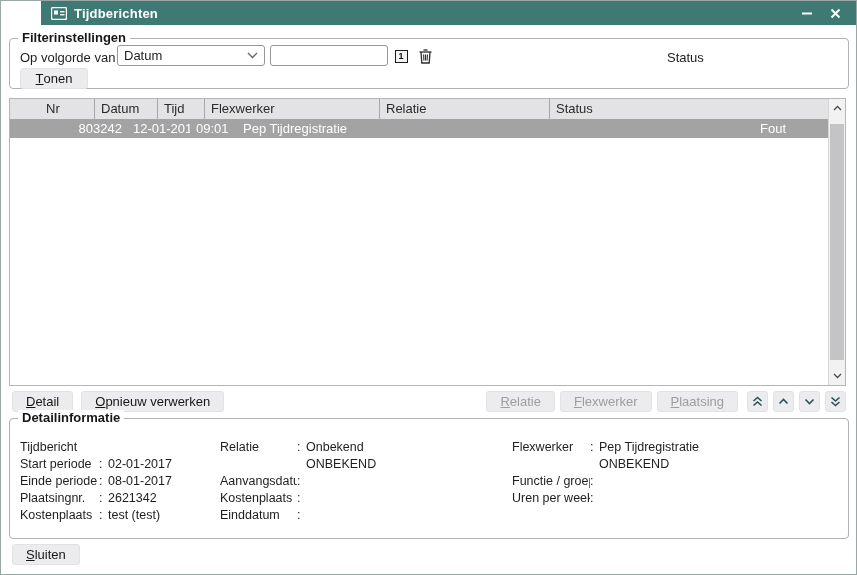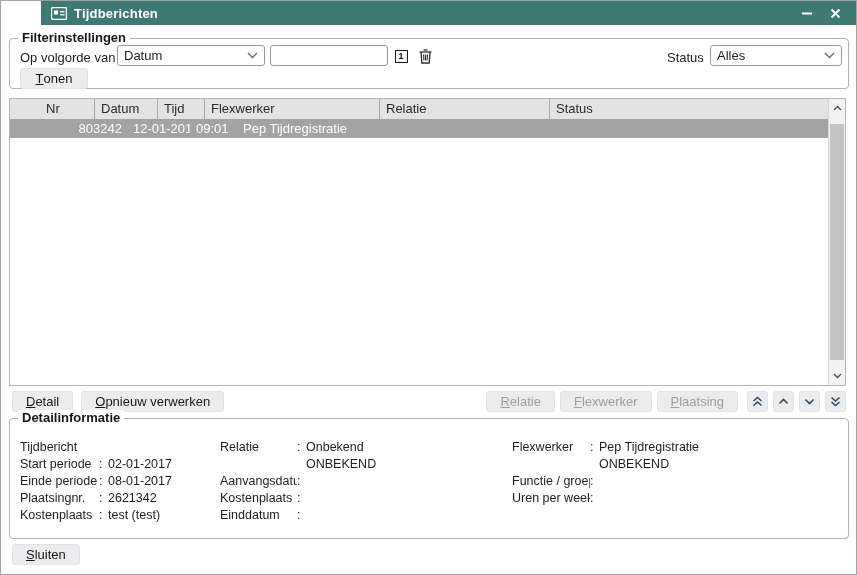--- a/index.html
+++ b/index.html
@@ -153,26 +153,20 @@
         <line x1="4.5" y1="1" x2="8.5" y2="1" stroke="#2e2e2e" stroke-width="1.3"></line>
         <path d="M2 3 L2.8 14 L10.2 14 L11 3" fill="none" stroke="#2e2e2e" stroke-width="1.3"></path>
         <line x1="4.6" y1="5.5" x2="4.9" y2="11.5" stroke="#2e2e2e" stroke-width="1.1"></line>
         <line x1="6.5" y1="5.5" x2="6.5" y2="11.5" stroke="#2e2e2e" stroke-width="1.1"></line>
         <line x1="8.4" y1="5.5" x2="8.1" y2="11.5" stroke="#2e2e2e" stroke-width="1.1"></line>
       </svg>
     </button>
 
     <span class="flabel" style="left:657px; top:8px;">Status</span>
 
-    <div class="selectbox" style="left:700px; top:6px; width:132px;">
-      <span class="sel-text">Alles</span>
-      <svg width="11" height="7" viewBox="0 0 11 7">
-        <path d="M1 1 L5.5 5.5 L10 1" fill="none" stroke="#6a6a6a" stroke-width="1.4"></path>
-      </svg>
-    </div>
 
     <button class="btn" style="position:absolute; left:10px; top:29px; min-width:68px;"><u>T</u>onen</button>
   </div>
 
   <div class="grid">
     <div class="grid-header">
       <div class="gh-cell c0">Nr</div>
       <div class="gh-cell c1">Datum</div>
       <div class="gh-cell c2">Tijd</div>
       <div class="gh-cell c3">Flexwerker</div>
@@ -180,20 +174,21 @@
       <div class="gh-cell c6" style="border-right:none;">Status</div>
     </div>
     <div class="grid-body">
       <div class="grid-row selected">
         <div class="gr-cell gb0 num">803242</div>
         <div class="gr-cell gb1">12-01-2017</div>
         <div class="gr-cell gb2">09:01</div>
         <div class="gr-cell gb3">Pep Tijdregistratie</div>
         <div class="gr-cell gb4"></div>
         <div class="gr-cell gb5"></div>
+        <div class="gr-cell gb6">Fout</div>
       </div>
     </div>
     <div class="vscroll">
       <span class="vs-btn vs-up">
         <svg width="9" height="6" viewBox="0 0 9 6">
           <path d="M1 5 L4.5 1.5 L8 5" fill="none" stroke="#4a4a4a" stroke-width="1.3"></path>
         </svg>
       </span>
       <span class="vs-thumb"></span>
       <span class="vs-btn vs-down">

